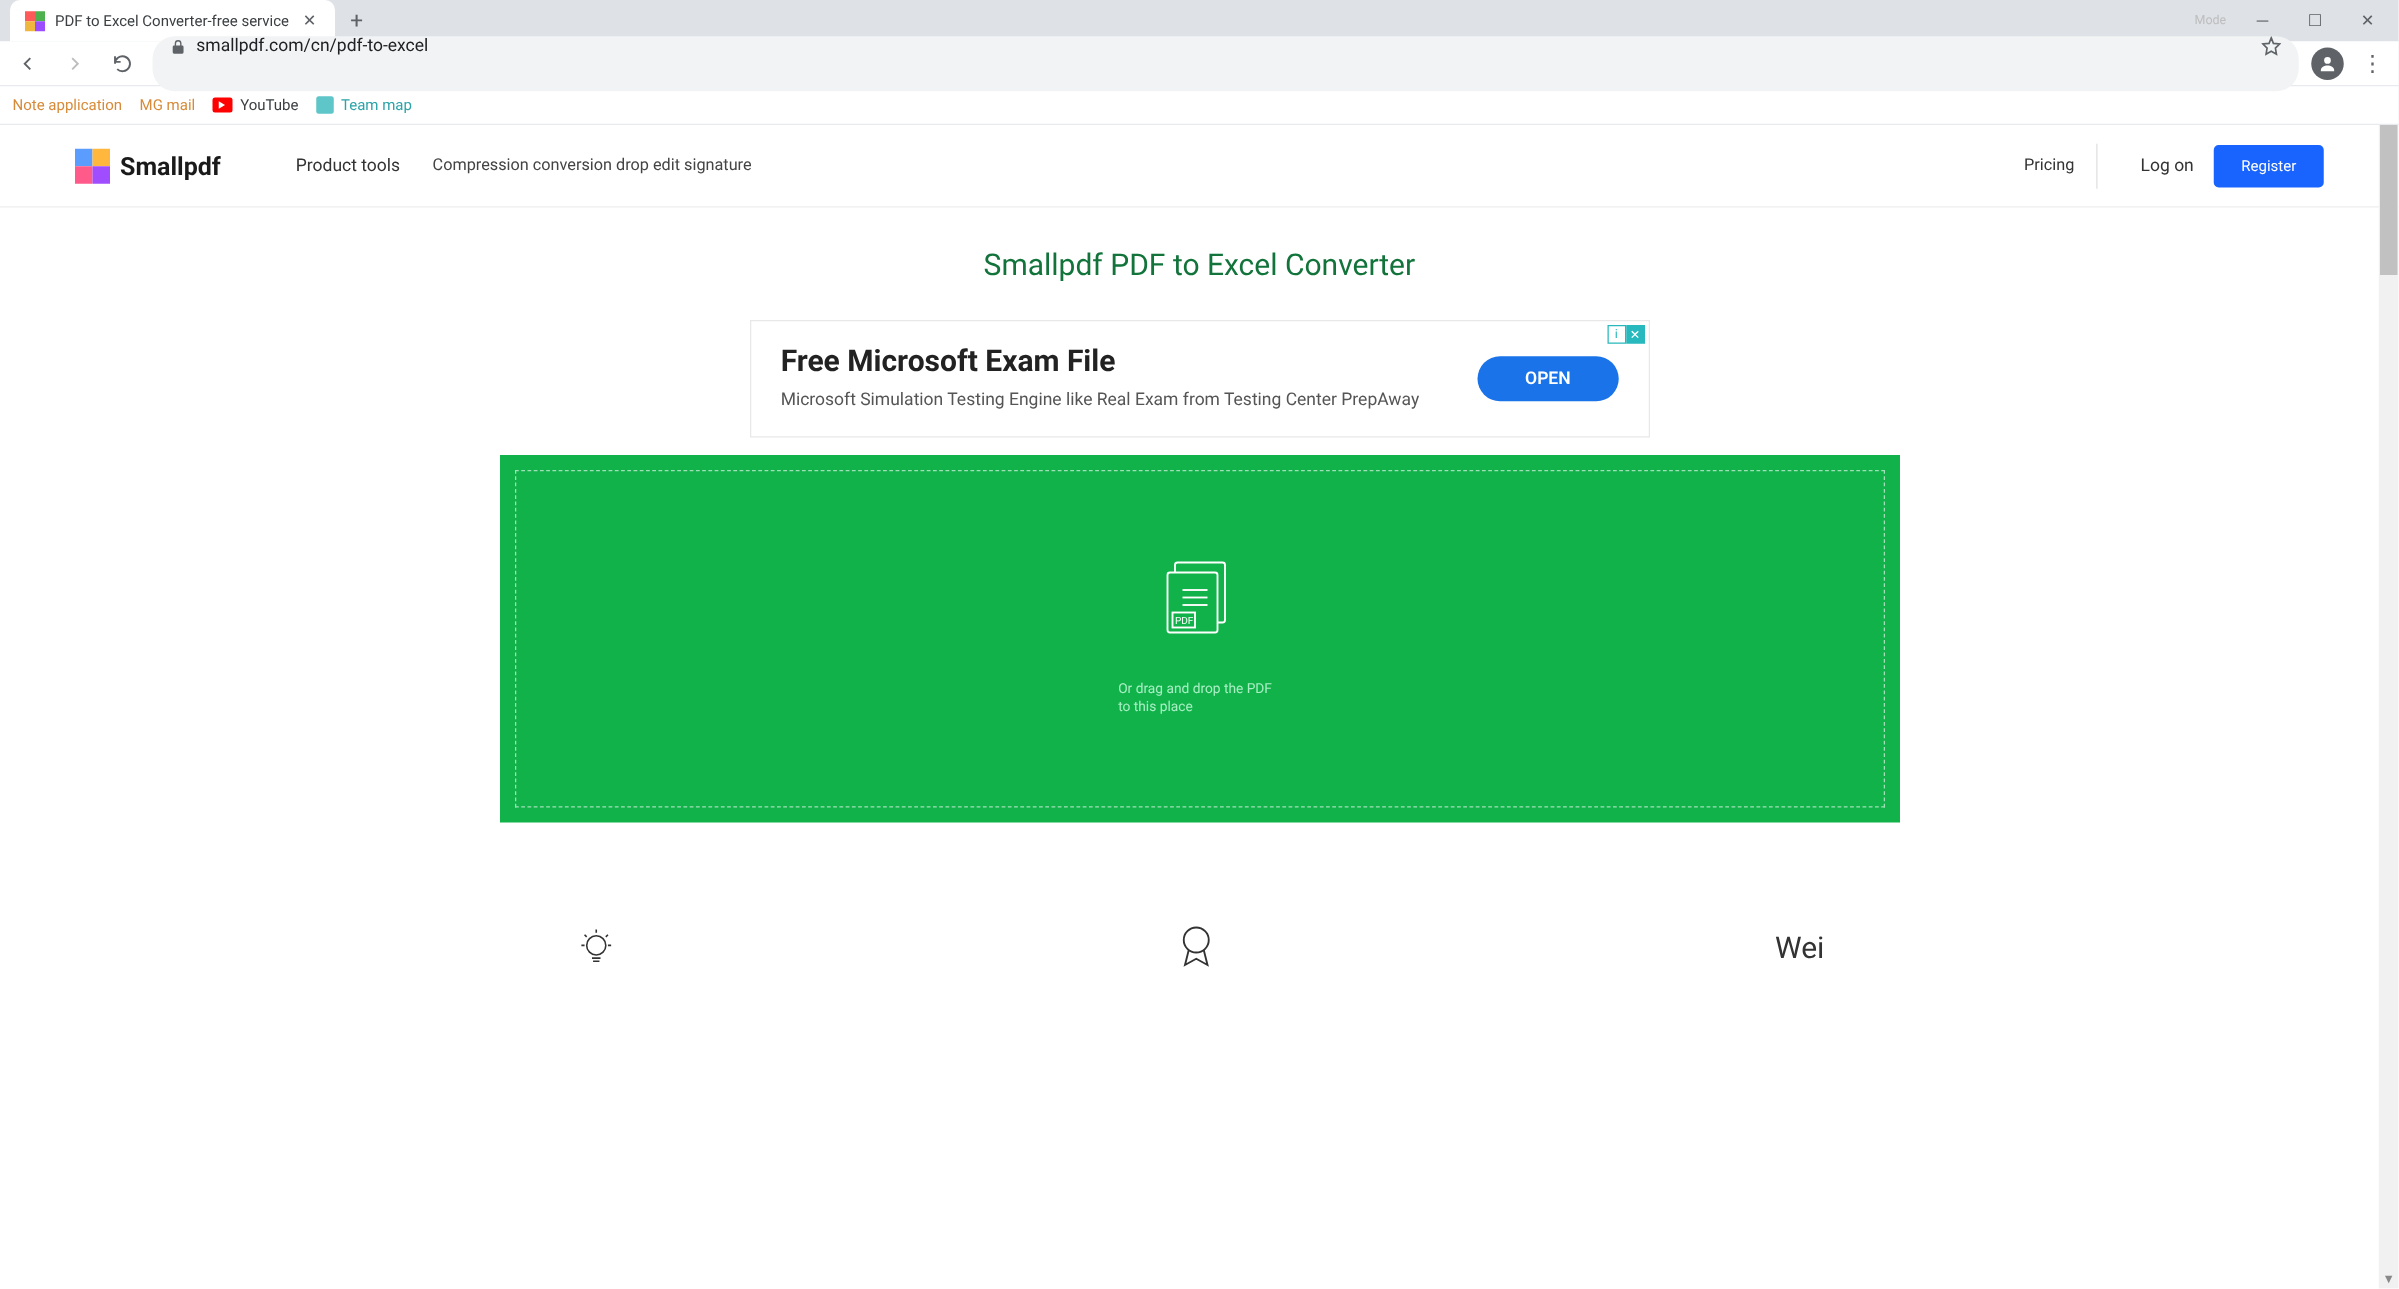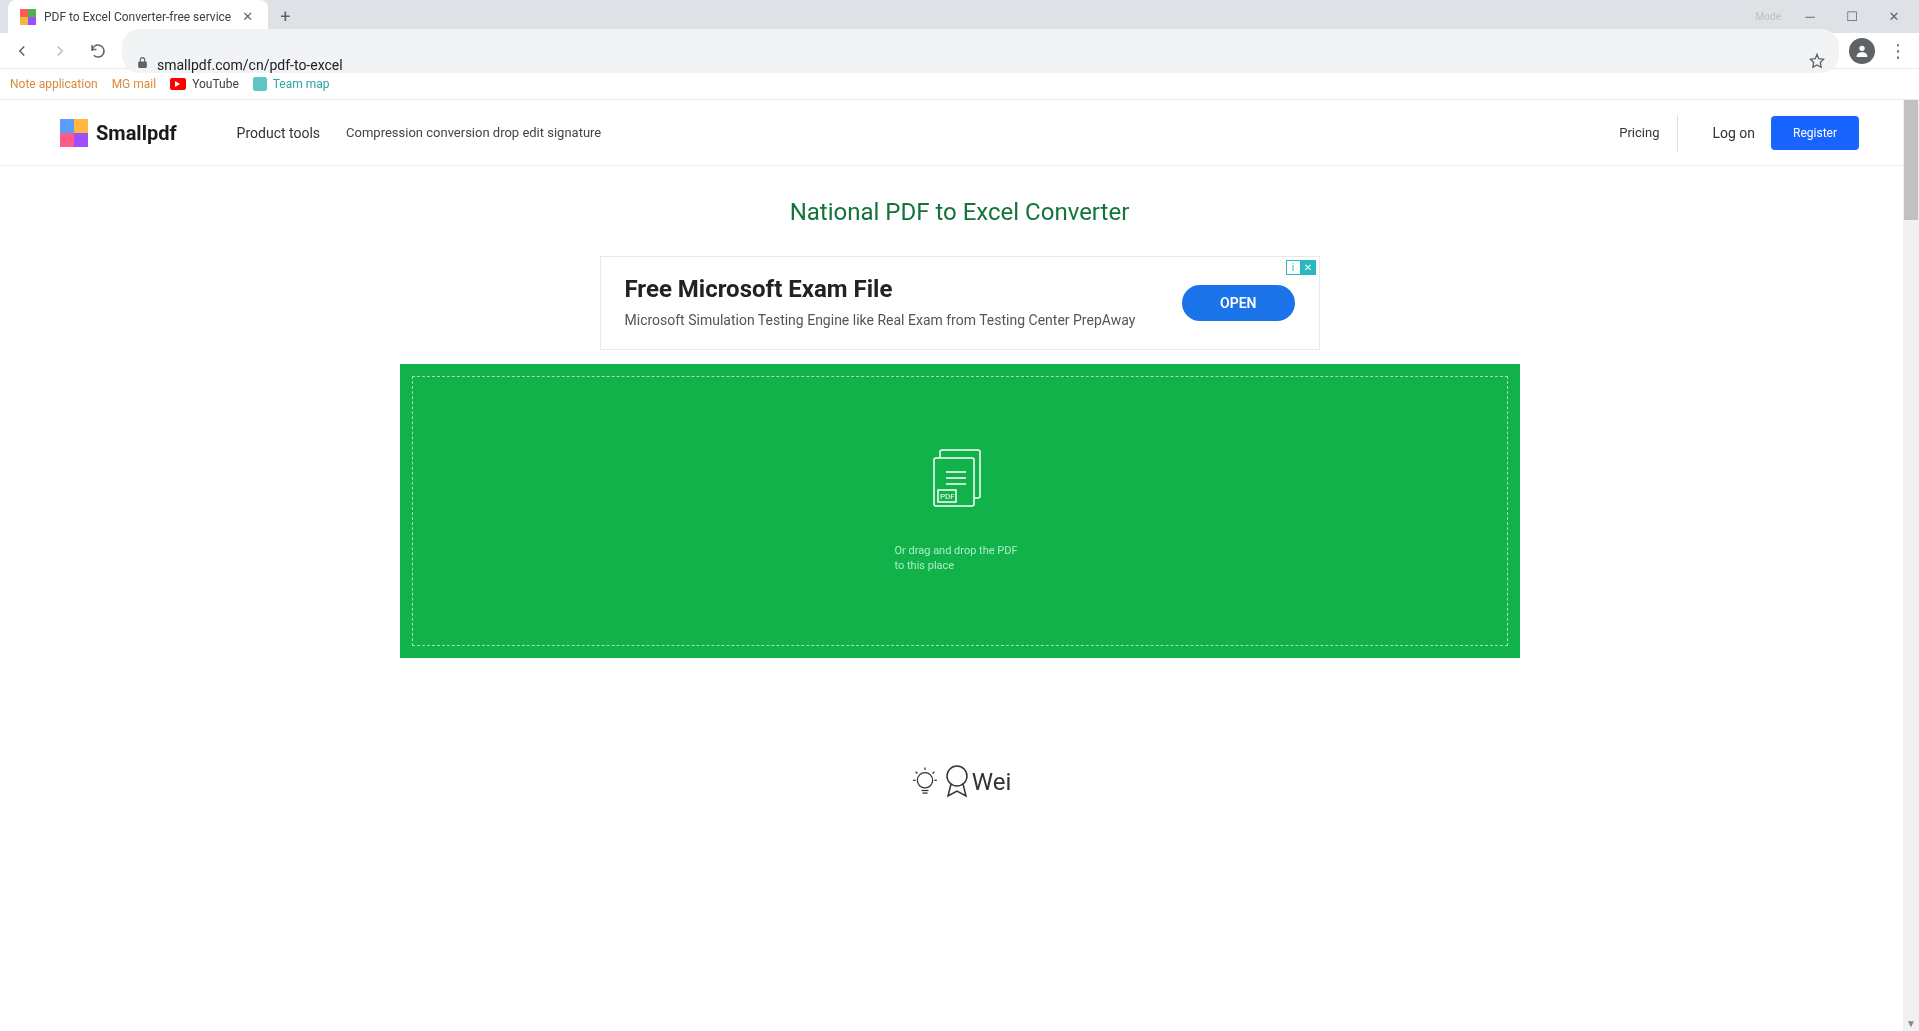--- a/index.html
+++ b/index.html
@@ -15,21 +15,21 @@
 .tab-title { font-size:12px; color:#3c4043; flex:1; overflow:hidden; white-space:nowrap; text-overflow:ellipsis; }
 .tab-close { font-size:13px; color:#5f6368; cursor:pointer; padding:0 3px; }
 .new-tab { font-size:18px; color:#5f6368; padding:0 12px; cursor:pointer; }
 .window-controls { position:absolute; right:0; top:0; display:flex; height:33px; align-items:center; gap:4px; padding-right:6px; }
 .win-ctrl { width:38px; height:28px; display:flex; align-items:center; justify-content:center; color:#5f6368; font-size:13px; cursor:pointer; }
 .win-mode { font-size:10px; color:#bdbdbd; margin-right:6px; }
 
 .addr-row { display:flex; align-items:center; background:#fff; height:36px; padding:0 8px; gap:10px; border-bottom:1px solid #e8eaed; }
 .nav-btn { width:28px; height:28px; display:flex; align-items:center; justify-content:center; color:#5f6368; cursor:pointer; }
 .nav-btn svg { width:18px; height:18px; }
-.addr-bar { flex:1; display:flex; align-items:flex-end; background:#f1f3f4; border-radius:18px; height:44px; padding:0 14px; gap:8px; }
+.addr-bar { flex:1; display:flex; align-items:flex-start; background:#f1f3f4; border-radius:18px; height:44px; padding:0 14px; gap:8px; }
 .lock-icon { color:#5f6368; }
 .url { font-size:14px; color:#202124; }
 .star-icon { color:#5f6368; margin-left:auto; }
 .avatar-circle { width:26px; height:26px; border-radius:50%; background:#5f6368; display:flex; align-items:center; justify-content:center; }
 .avatar-circle svg { width:16px; height:16px; fill:#fff; }
 .menu-dots { width:26px; display:flex; align-items:center; justify-content:center; color:#5f6368; font-size:18px; cursor:pointer;}
 
 .bookmarks { display:flex; align-items:center; background:#fff; height:31px; padding:0 10px; gap:14px; border-bottom:1px solid #e8eaed; }
 .bm-item { display:flex; align-items:center; gap:6px; font-size:12px; cursor:pointer; }
 .bm-note{color:#d78b3a} .bm-mg{color:#d78b3a}
@@ -75,21 +75,21 @@
 .ad-close{width:15px;height:15px;background:#27b9bd;color:#fff;font-size:10px;display:flex;align-items:center;justify-content:center;cursor:pointer}
 
 .dropzone-wrap{width:1120px; margin:14px auto 0; background:#12b24b; padding:12px}
 .dropzone{border:1px dashed rgba(255,255,255,.6); height:270px; display:flex; flex-direction:column; align-items:center; justify-content:center}
 .pdf-icon{margin-bottom:18px}
 .select-group{display:flex; background:#fff; border-radius:4px; overflow:hidden}
 .select-btn{padding:16px 34px; font-size:16px; color:#333; background:#fff; border:none; cursor:pointer}
 .select-caret{width:52px; display:flex;align-items:center;justify-content:center;border-left:1px solid #e5e5e5;cursor:pointer}
 .drop-hint{font-size:11px; color:#a8efc3; margin-top:14px; max-width:130px; text-align:left; line-height:1.3}
 
-.features{display:flex; justify-content:center; width:1120px; margin:104px auto 0; padding:0 60px}
+.features{display:flex; justify-content:space-between; width:1120px; margin:80px auto 0; padding:0 60px}
 .feat{display:flex;flex-direction:column;align-items:center}
 .feat-icon{height:40px;display:flex;align-items:center;justify-content:center}
 .feat-label{font-size:24px;color:#333;margin-top:6px}
 </style>
 </head>
 <body>
 
 <div class="browser-chrome">
   <div class="tab-bar">
     <div class="tab">
@@ -189,21 +189,21 @@
       <a class="nav-link small">Compression conversion drop edit signature</a>
     </div>
     <div class="spacer"></div>
     <a class="pricing-link">Pricing</a>
     <div class="header-sep"></div>
     <a class="login-link">Log on</a>
     <button class="register-btn">Register</button>
   </div>
 
   <div class="hero">
-    <h1 class="hero-title">National PDF to Excel Converter</h1>
+    <h1 class="hero-title">Smallpdf PDF to Excel Converter</h1>
   </div>
 
   <div class="ad-box">
     <div class="ad-text">
       <div class="ad-title">Free Microsoft Exam File</div>
       <div class="ad-sub">Microsoft Simulation Testing Engine like Real Exam from Testing Center PrepAway</div>
     </div>
     <button class="ad-btn">OPEN</button>
     <div class="ad-badge">
       <div class="ad-info">i</div>

